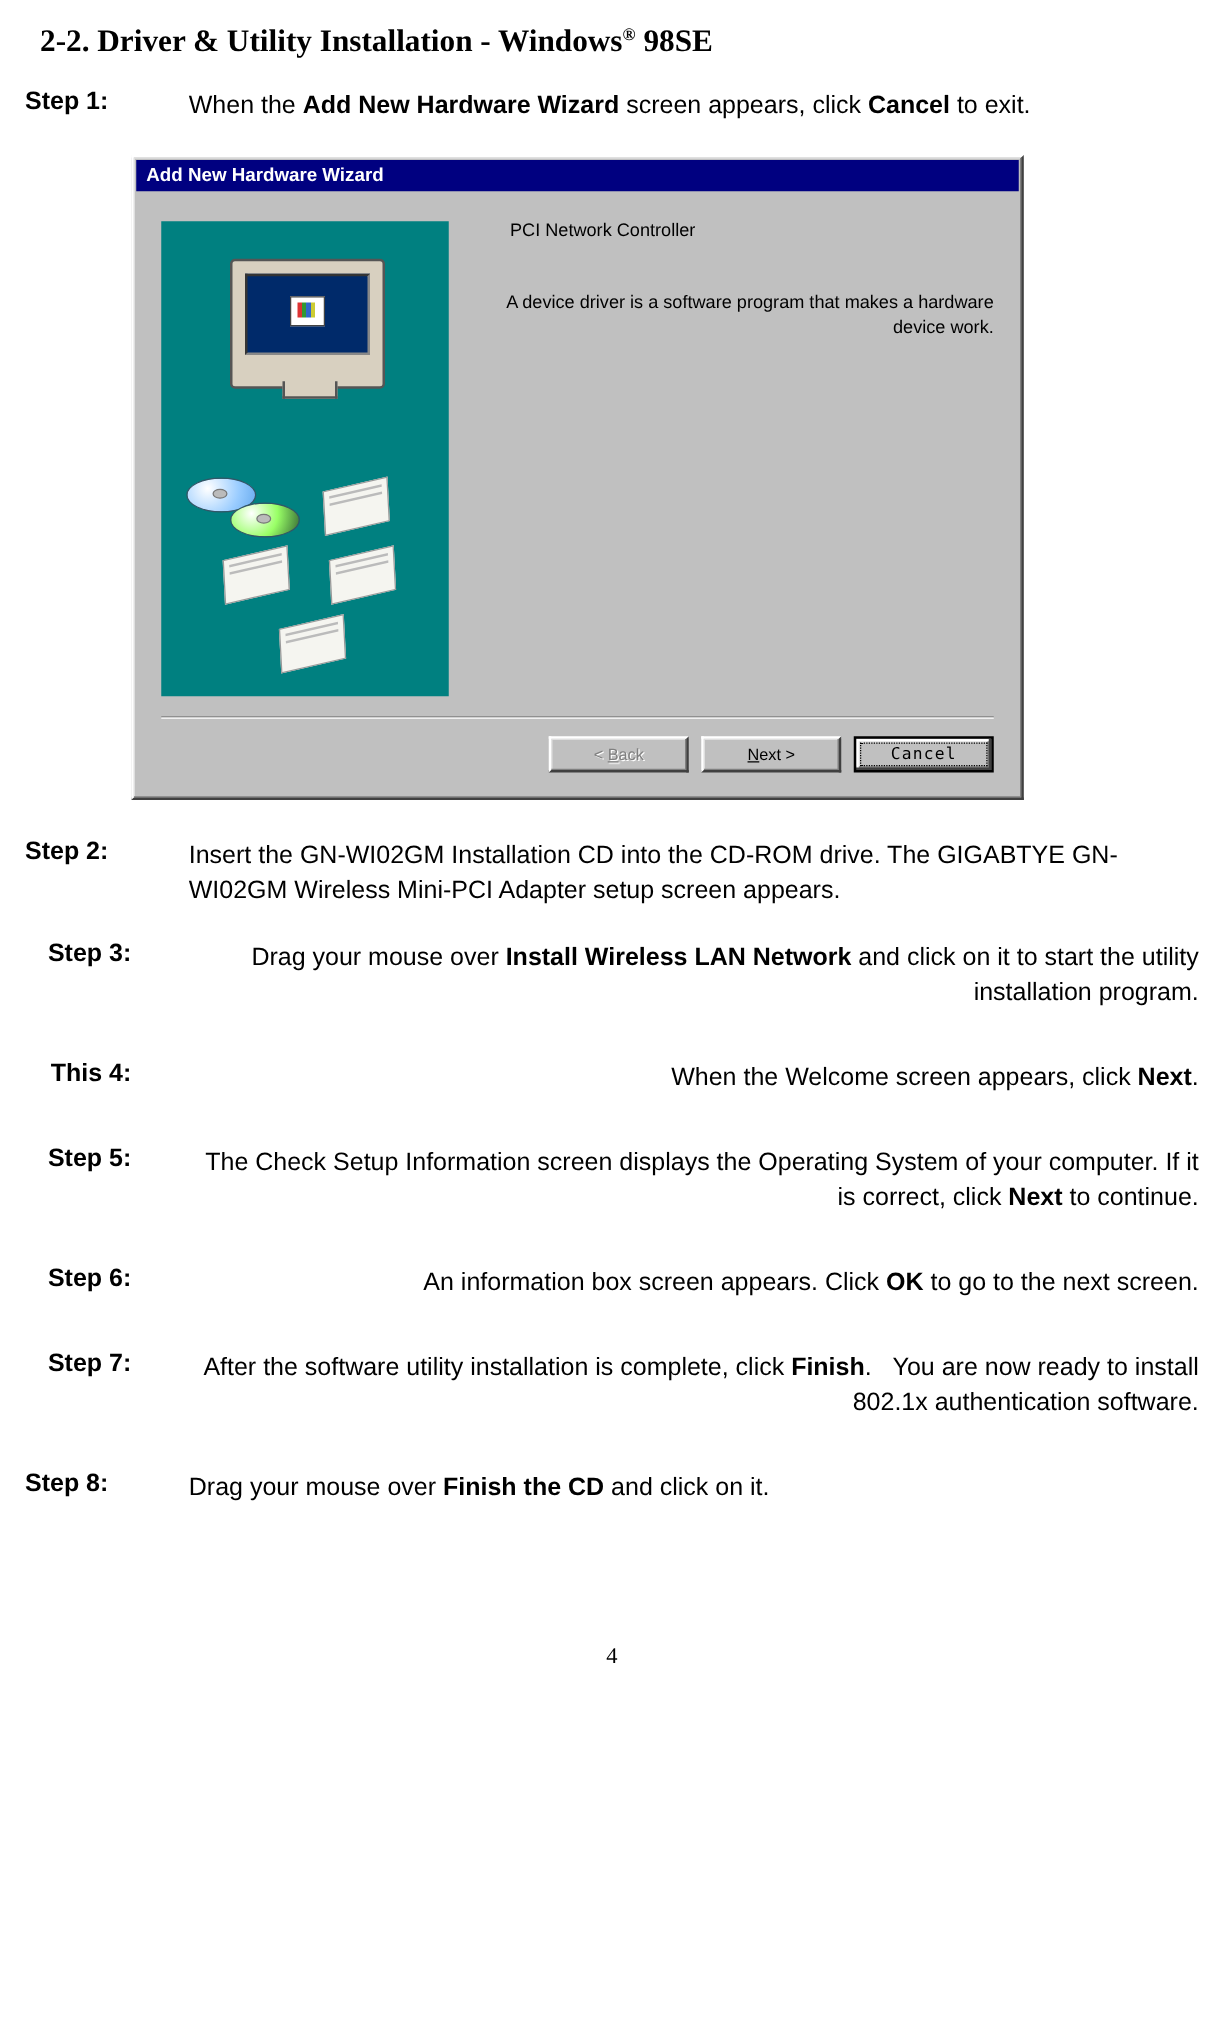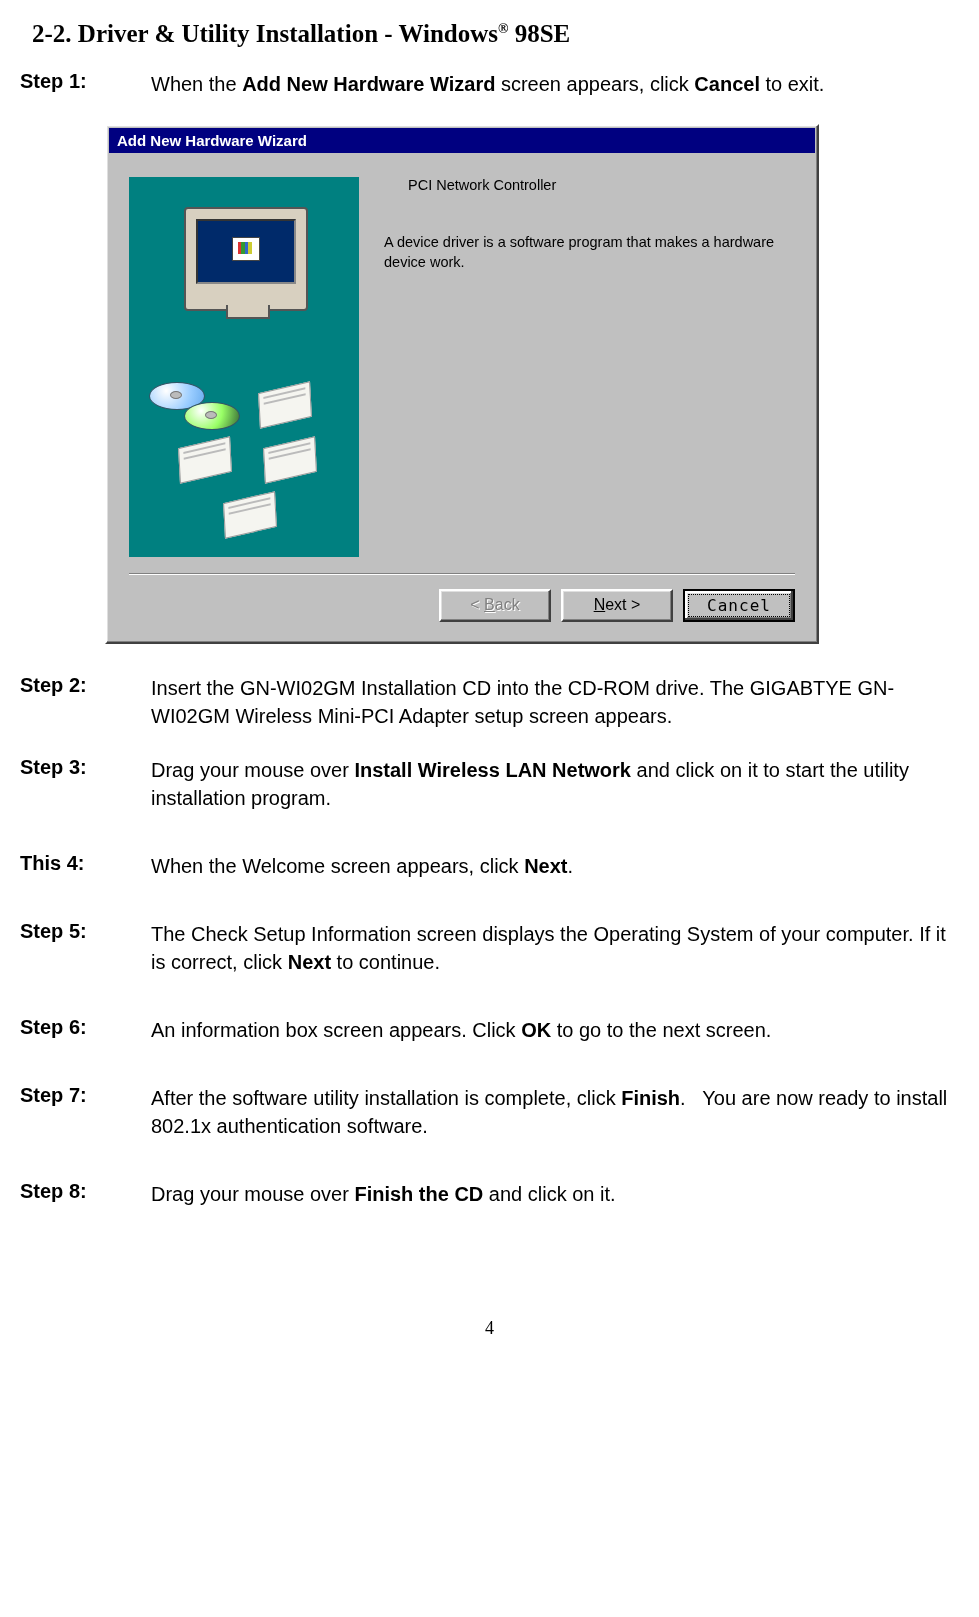--- a/index.html
+++ b/index.html
@@ -33,20 +33,21 @@
     }
     .step-text {
       flex: 1;
       line-height: 1.4;
     }
     .step-text b {
       font-weight: bold;
     }
     .extra-gap {
       margin-bottom: 40px;
+      text-align: right;
     }
     .screenshot-wrap {
       margin-left: 85px;
       margin-top: 6px;
       margin-bottom: 30px;
     }
     
     .win98-window {
       width: 710px;
       background: #c0c0c0;
@@ -170,20 +171,21 @@
     .rt-line1 {
       margin-top: 2px;
       margin-bottom: 28px;
     }
     .rt-device {
       margin-left: 24px;
       margin-bottom: 40px;
     }
     .rt-line3 {
       line-height: 1.35;
+      text-align: right;
     }
     .button-row {
       display: flex;
       justify-content: flex-end;
       gap: 10px;
       padding: 0 22px 20px 22px;
     }
     .win-divider {
       margin: 6px 22px 14px 22px;
       border-top: 1px solid #808080;
@@ -194,21 +196,21 @@
       min-width: 100px;
       text-align: center;
       padding: 5px 4px;
       background: #c0c0c0;
       border-top: 2px solid #fff;
       border-left: 2px solid #fff;
       border-right: 2px solid #404040;
       border-bottom: 2px solid #404040;
       box-shadow: inset -1px -1px 0 #808080, inset 1px 1px 0 #dfdfdf;
       font-family: "MS Sans Serif", Tahoma, sans-serif;
-      font-size: 16px;
+      font-size: 13px;
       color: #000;
     }
     .win-btn.disabled {
       color: #808080;
       text-shadow: 1px 1px 0 #fff;
     }
     .win-btn.focused {
       outline: 1px dotted #000;
       outline-offset: -6px;
       border: 2px solid #000;

